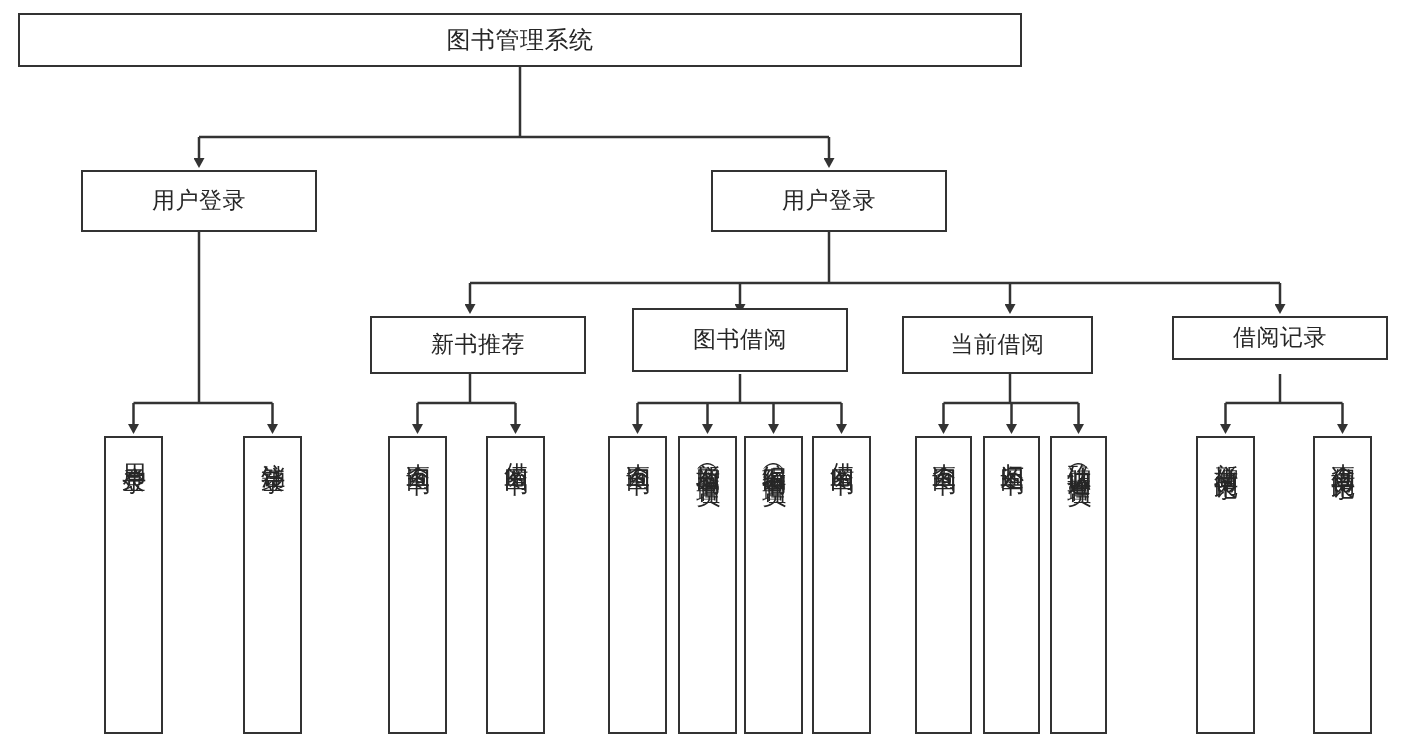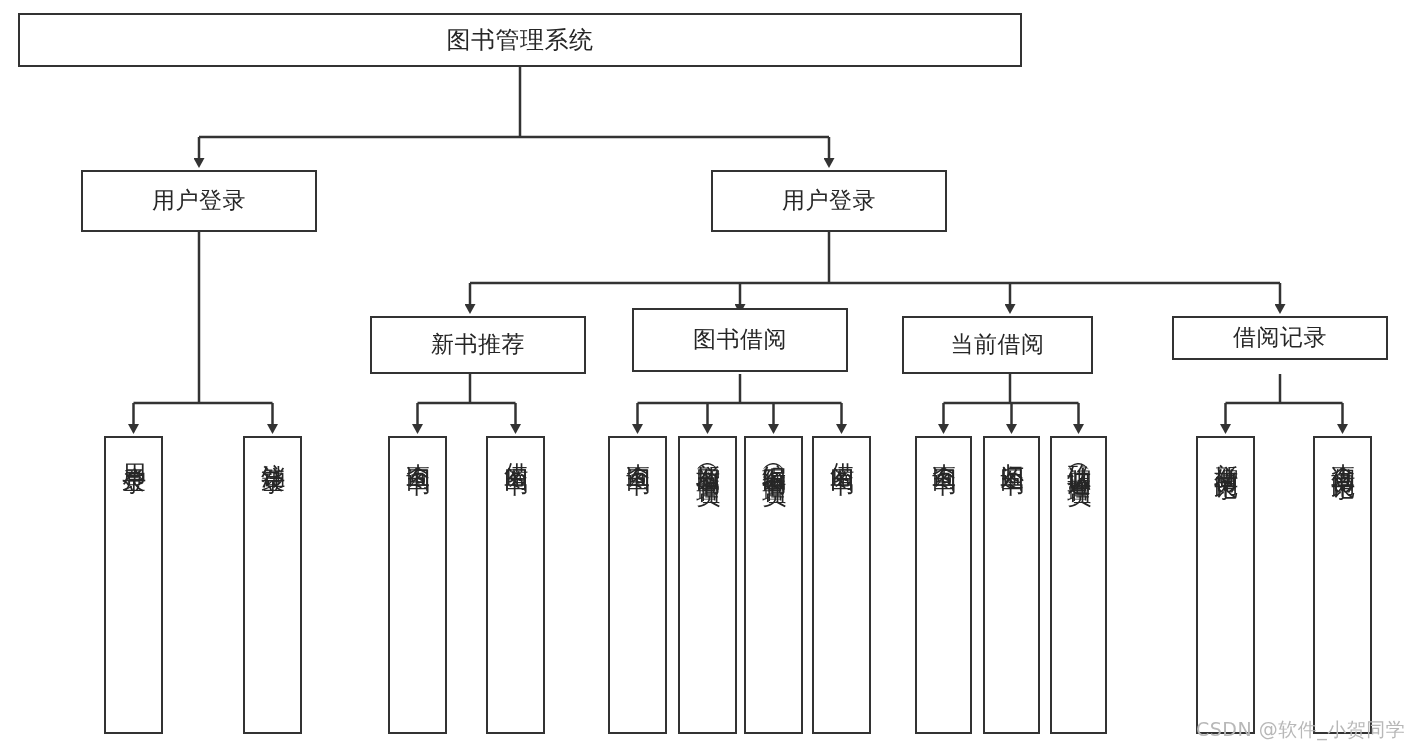--- a/index.html
+++ b/index.html
@@ -175,14 +175,13 @@
       <div class="node vert" style="left: 1050px; top: 436px; width: 57px; height: 298px;">
         <span class="label">确认归还（管理员）</span>
       </div>
       <div class="node vert" style="left: 1196px; top: 436px; width: 59px; height: 298px;">
         <span class="label">新增借阅记录</span>
       </div>
       <div class="node vert" style="left: 1313px; top: 436px; width: 59px; height: 298px;">
         <span class="label">查询借阅记录</span>
       </div>
     </div>
-  <div class="watermark" style="left:1196px; top:717px;">CSDN @软件_小贺同学</div>
 </div>
 
 </body></html>

